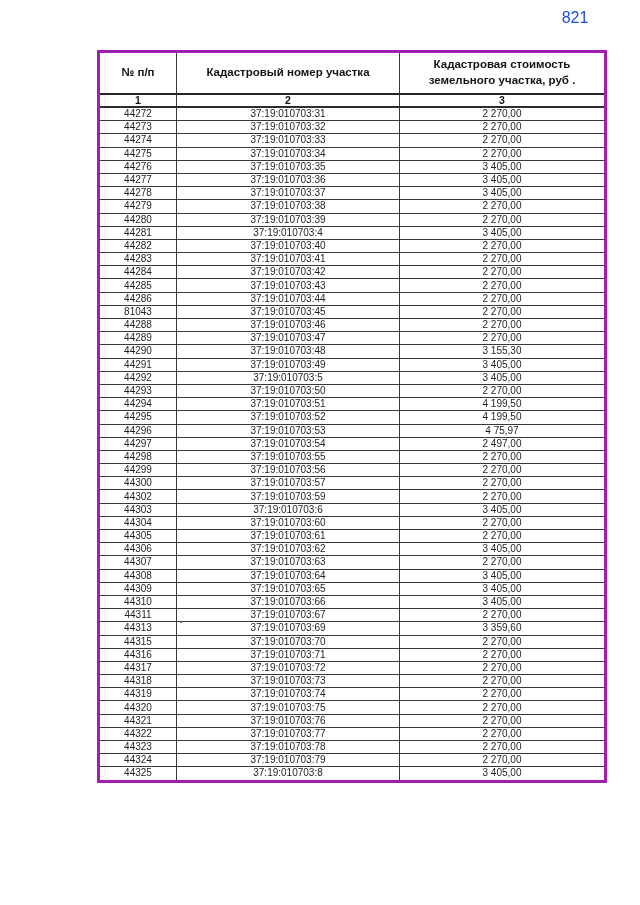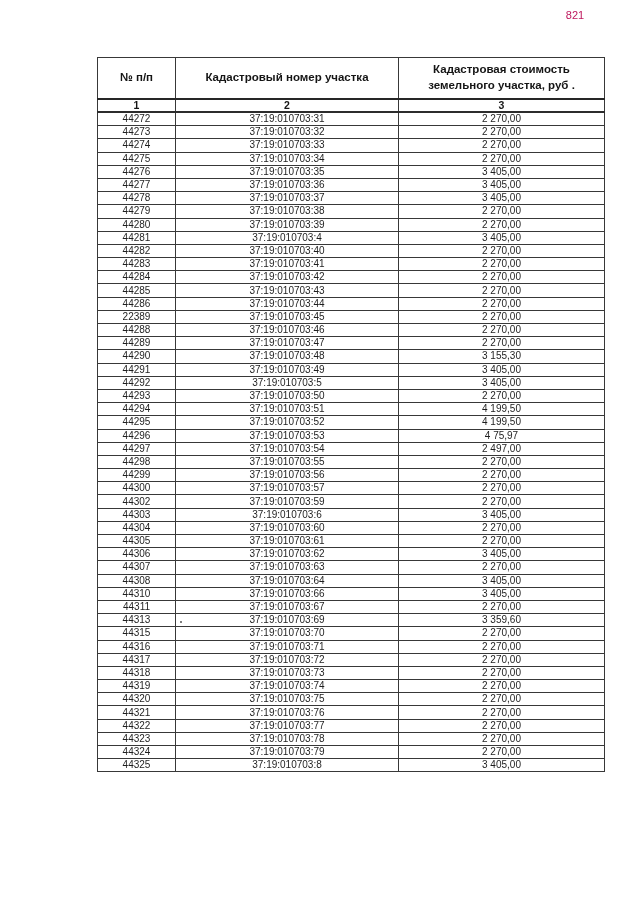--- a/index.html
+++ b/index.html
@@ -14,31 +14,31 @@
     font-family: "Liberation Sans", sans-serif;
     color: #1b1b1b;
     overflow: hidden;
   }
   .page-number {
     position: absolute;
     top: 9px;
     left: 558px;
     width: 34px;
     text-align: center;
-    font-size: 11px;
-    color: #be185d;
+    font-size: 16px;
+    color: #1d4ed8;
   }
   table.cadastral {
     position: absolute;
     left: 97px;
-    top: 57px;
+    top: 50px;
     width: 507px;
     border-collapse: collapse;
     table-layout: fixed;
-    border: 1px solid #a21caf;
+    border: 3px solid #a21caf;
   }
   table.cadastral col.c1 { width: 78px; }
   table.cadastral col.c2 { width: 223px; }
   table.cadastral col.c3 { width: 206px; }
   table.cadastral th,
   table.cadastral td {
     border: 1px solid #383838;
     text-align: center;
     vertical-align: middle;
     padding: 0 6px;
@@ -174,21 +174,21 @@
           <td>44285</td>
           <td>37:19:010703:43</td>
           <td>2 270,00</td>
         </tr>
         <tr>
           <td>44286</td>
           <td>37:19:010703:44</td>
           <td>2 270,00</td>
         </tr>
         <tr>
-          <td>22389</td>
+          <td>81043</td>
           <td>37:19:010703:45</td>
           <td>2 270,00</td>
         </tr>
         <tr>
           <td>44288</td>
           <td>37:19:010703:46</td>
           <td>2 270,00</td>
         </tr>
         <tr>
           <td>44289</td>
@@ -279,20 +279,25 @@
           <td>44307</td>
           <td>37:19:010703:63</td>
           <td>2 270,00</td>
         </tr>
         <tr>
           <td>44308</td>
           <td>37:19:010703:64</td>
           <td>3 405,00</td>
         </tr>
         <tr>
+          <td>44309</td>
+          <td>37:19:010703:65</td>
+          <td>3 405,00</td>
+        </tr>
+        <tr>
           <td>44310</td>
           <td>37:19:010703:66</td>
           <td>3 405,00</td>
         </tr>
         <tr>
           <td>44311</td>
           <td>37:19:010703:67</td>
           <td>2 270,00</td>
         </tr>
         <tr>

